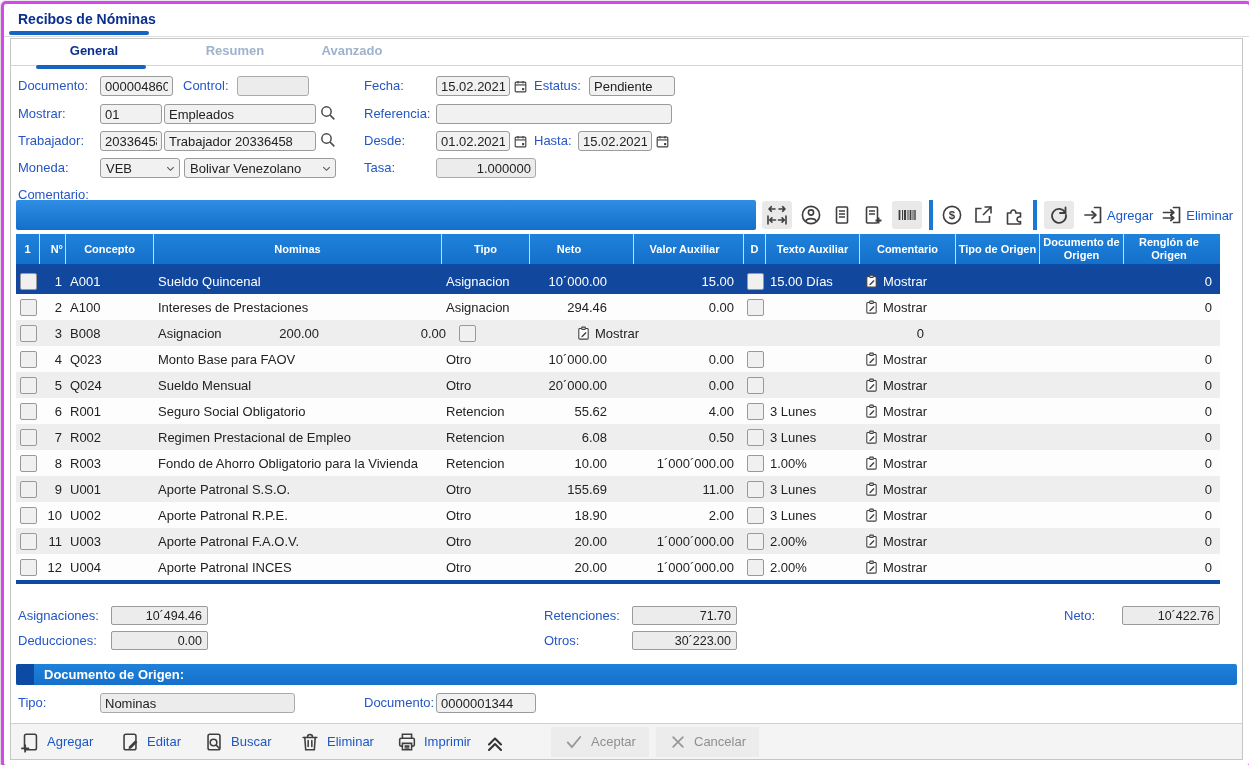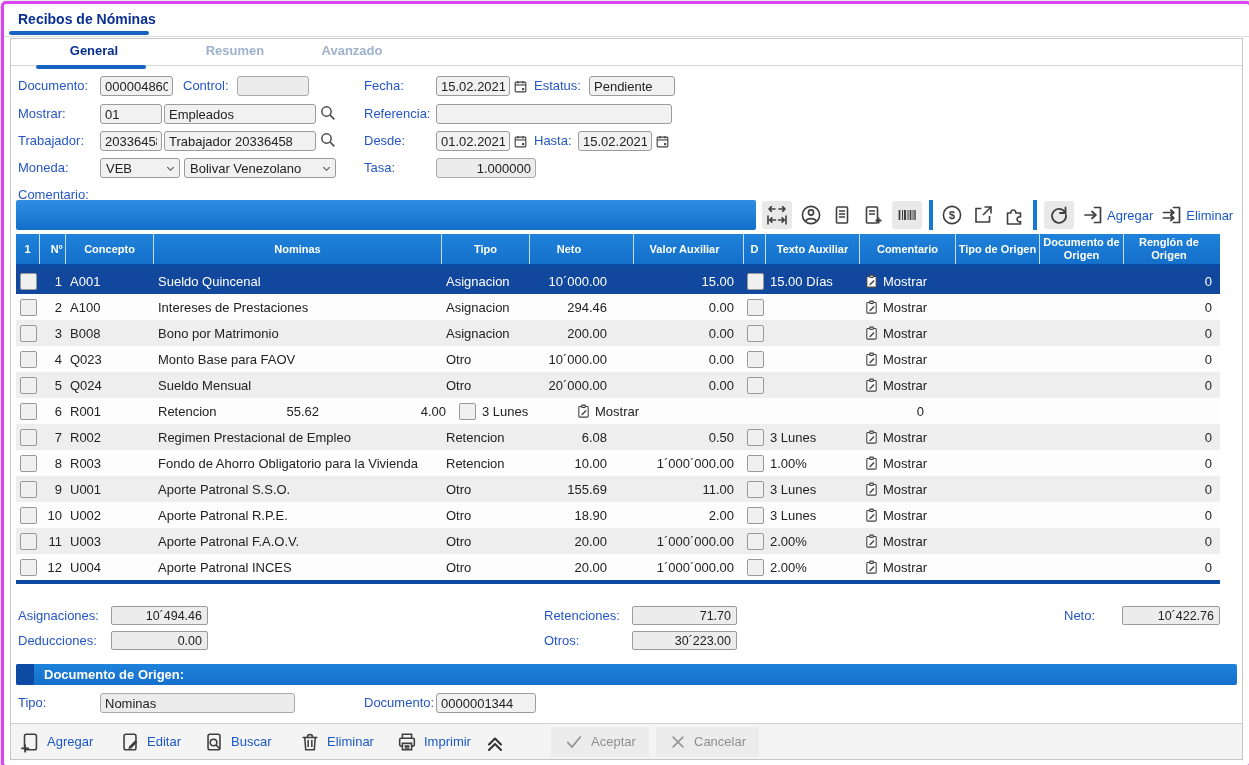--- a/index.html
+++ b/index.html
@@ -317,21 +317,20 @@
               <div class="td c10"></div>
               <div class="td c11"></div>
               <div class="td c12 num">0</div>
             </div>
             <div class="tr stripe">
               <div class="td c0">
                 <span class="cb"></span>
               </div>
               <div class="td c1">3</div>
               <div class="td c2">B008</div>
-              <div class="td c3">Bono por Matrimonio</div>
               <div class="td c4">Asignacion</div>
               <div class="td c5 num">200.00</div>
               <div class="td c6 num">0.00</div>
               <div class="td c7">
                 <span class="cb"></span>
               </div>
               <div class="td c8"></div>
               <div class="td c9">
                 <svg class="icon" width="15" height="15" viewBox="0 0 24 24" fill="none" stroke="#3f3f3f" stroke-width="1.7">
                   <rect x="4.5" y="4" width="15" height="17" rx="1.5" fill="#fff"></rect>
@@ -395,20 +394,21 @@
               <div class="td c10"></div>
               <div class="td c11"></div>
               <div class="td c12 num">0</div>
             </div>
             <div class="tr">
               <div class="td c0">
                 <span class="cb"></span>
               </div>
               <div class="td c1">6</div>
               <div class="td c2">R001</div>
+              <div class="td c3">Seguro Social Obligatorio</div>
               <div class="td c4">Retencion</div>
               <div class="td c5 num">55.62</div>
               <div class="td c6 num">4.00</div>
               <div class="td c7">
                 <span class="cb"></span>
               </div>
               <div class="td c8">3 Lunes</div>
               <div class="td c9">
                 <svg class="icon" width="15" height="15" viewBox="0 0 24 24" fill="none" stroke="#3f3f3f" stroke-width="1.7">
                   <rect x="4.5" y="4" width="15" height="17" rx="1.5" fill="#fff"></rect>

